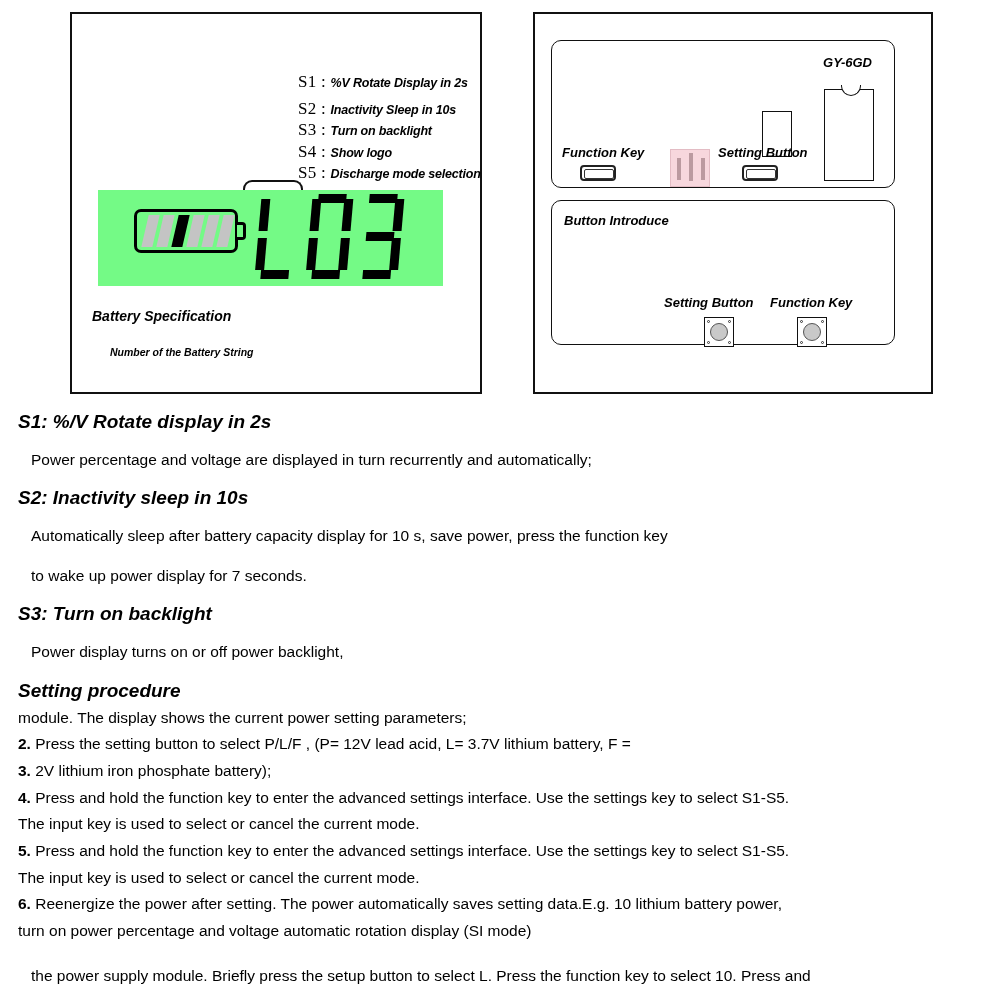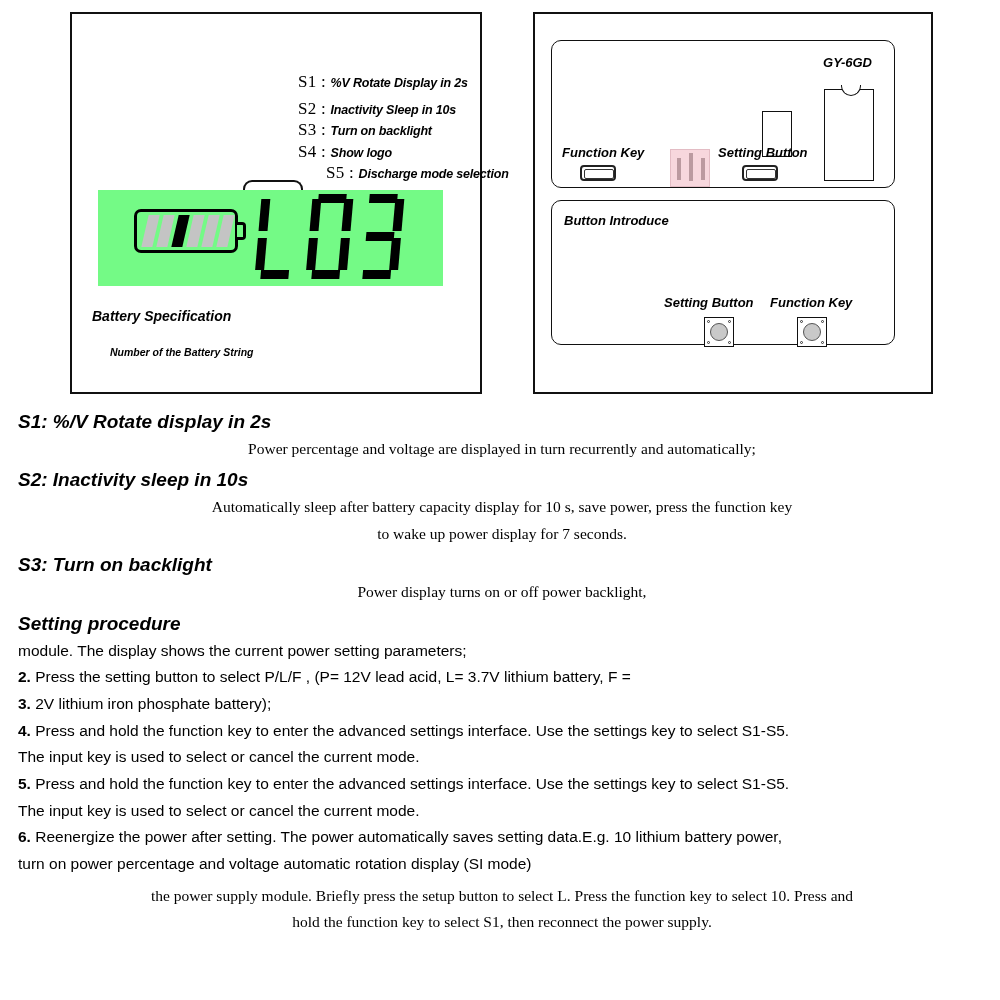--- a/index.html
+++ b/index.html
@@ -227,25 +227,24 @@
   }
   .h-head {
     font-family: "Liberation Sans", sans-serif;
     font-weight: bold;
     font-size: 19px;
     margin: 6px 0 2px 0;
     line-height: 1.25;
     font-style: italic;
   }
   .p-line {
-    font-family: Liberation Serif, serif;
+    font-family: Liberation Sans, sans-serif;
     font-size: 15.5px;
     line-height: 1.72;
-    margin: 0;
-    text-align: center;
+    margin: 13px;
   }
   .step {
     font-family: "Liberation Sans", sans-serif;
     font-size: 15.5px;
     line-height: 1.72;
     margin: 0;
   }
   .step b, .p-line b { font-weight: bold; }
   .gap { height: 5px; }
 </style>
@@ -280,21 +279,21 @@
       <span class="ctext">Inactivity Sleep in 10s</span>
     </div>
     <div class="callout" style="left:298px; top:120px;">
       <span class="sid">S3 :</span>
       <span class="ctext">Turn on backlight</span>
     </div>
     <div class="callout" style="left:298px; top:142px;">
       <span class="sid">S4 :</span>
       <span class="ctext">Show logo</span>
     </div>
-    <div class="callout" style="left:298px; top:163px;margin-left:28px;">
+    <div class="callout" style="left:298px; top:163px;">
       <span class="sid">S5 :</span>
       <span class="ctext">Discharge mode selection</span>
     </div>
 
     <div id="lcd-tab"></div>
 
     <div id="lcd">
 
       <div id="battery">
         <div class="bat-body">

